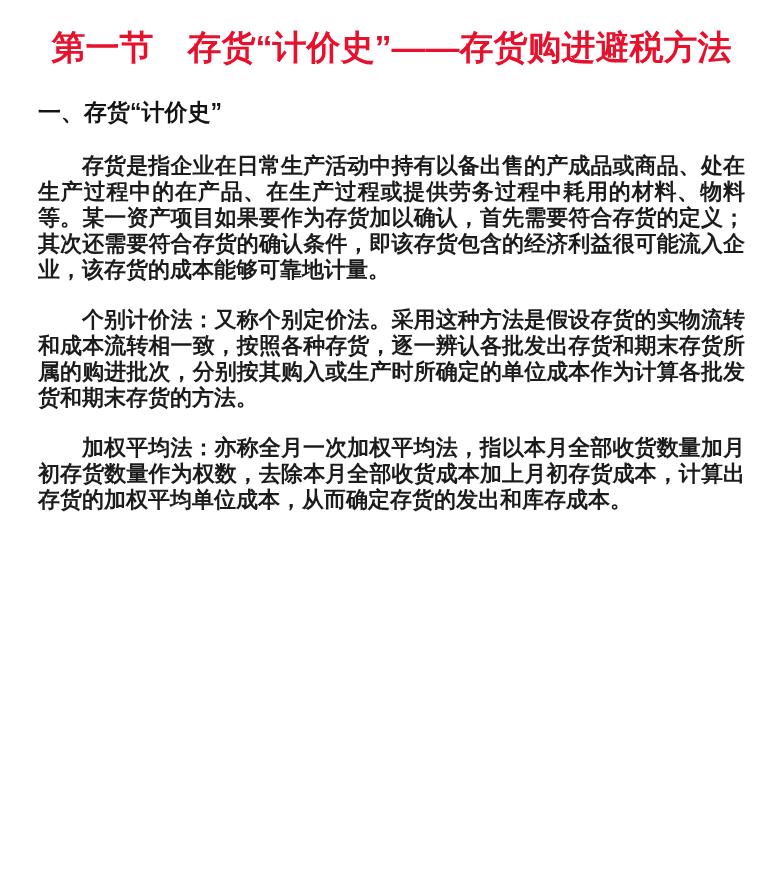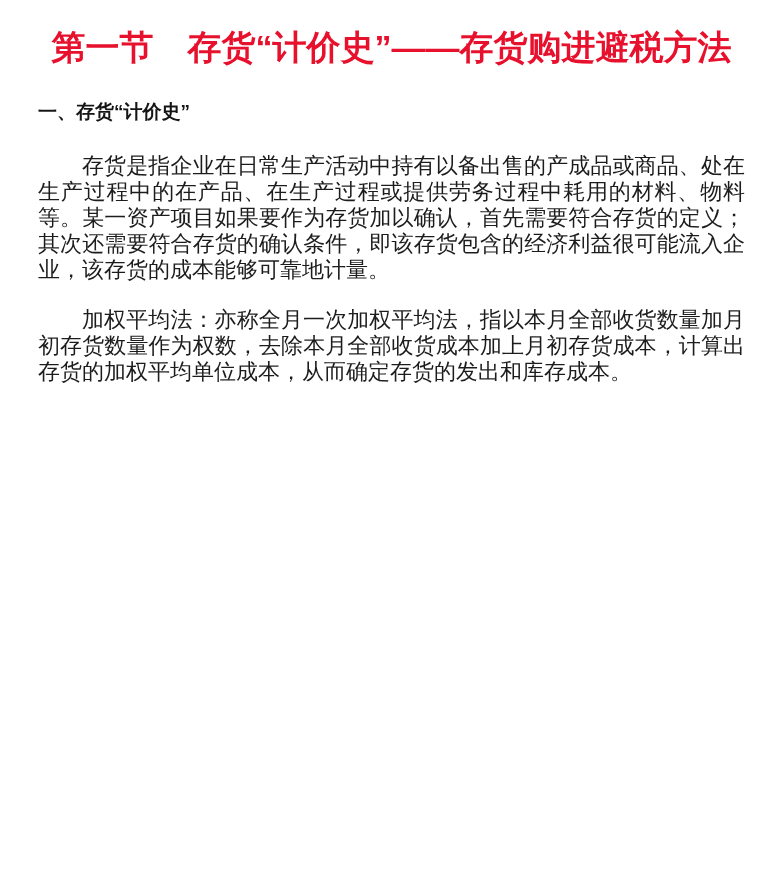--- a/index.html
+++ b/index.html
@@ -26,45 +26,47 @@
     font-size: 34px;
     line-height: 42px;
     font-weight: bold;
     color: #e8112d;
     letter-spacing: 0px;
     white-space: nowrap;
     text-align: center;
   }
   .section-heading {
     margin: 0 0 27px 0;
-    font-size: 19px;
+    font-size: 23px;
     line-height: 28px;
     font-weight: bold;
     color: #151515;
   }
   .body-paragraph {
     margin: 0 0 24px 0;
     font-size: 22px;
     line-height: 26px;
     text-align: justify;
     text-indent: 2em;
     color: #1c1c1c;
     word-break: break-all;
+    font-weight: bold;
   }
   .body-paragraph:last-child {
     margin-bottom: 10px;
   }
 </style>
 </head>
 <body>
 
 <div class="page">
   <h1 class="chapter-title">第一节　存货“计价史”——存货购进避税方法</h1>
 
   <h2 class="section-heading">一、存货“计价史”</h2>
 
   <p class="body-paragraph">存货是指企业在日常生产活动中持有以备出售的产成品或商品、处在生产过程中的在产品、在生产过程或提供劳务过程中耗用的材料、物料等。某一资产项目如果要作为存货加以确认，首先需要符合存货的定义；其次还需要符合存货的确认条件，即该存货包含的经济利益很可能流入企业，该存货的成本能够可靠地计量。</p>
 
 
 
+  <p class="body-paragraph">个别计价法：又称个别定价法。采用这种方法是假设存货的实物流转和成本流转相一致，按照各种存货，逐一辨认各批发出存货和期末存货所属的购进批次，分别按其购入或生产时所确定的单位成本作为计算各批发货和期末存货的方法。</p>
 
   <p class="body-paragraph">加权平均法：亦称全月一次加权平均法，指以本月全部收货数量加月初存货数量作为权数，去除本月全部收货成本加上月初存货成本，计算出存货的加权平均单位成本，从而确定存货的发出和库存成本。</p>
 </div>
 
 </body></html>

